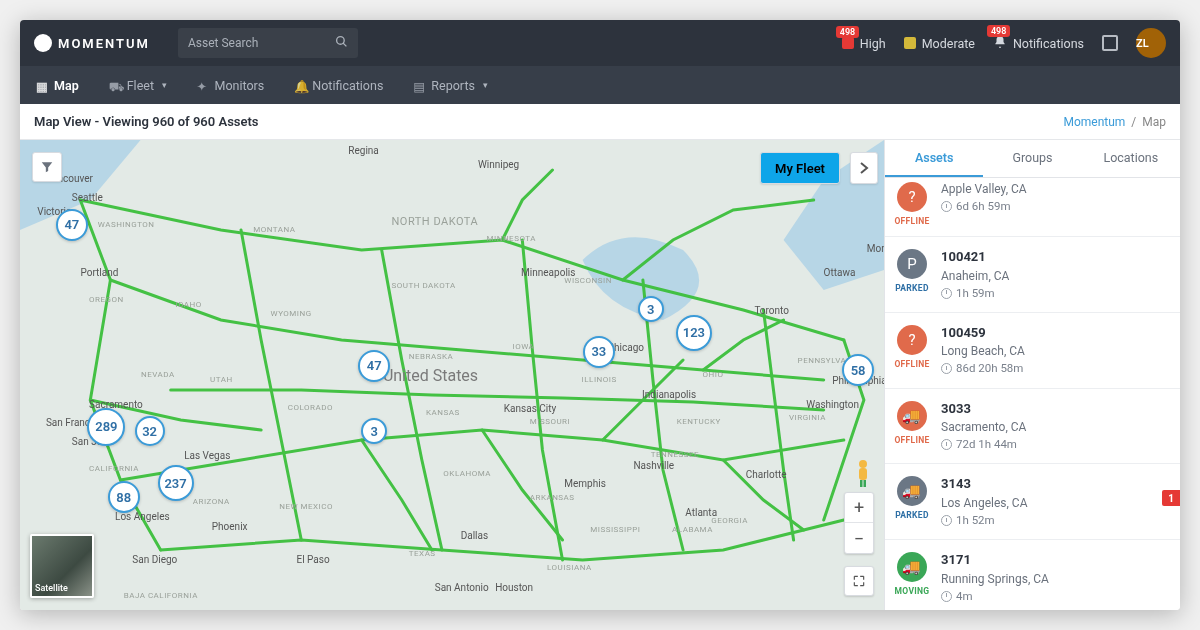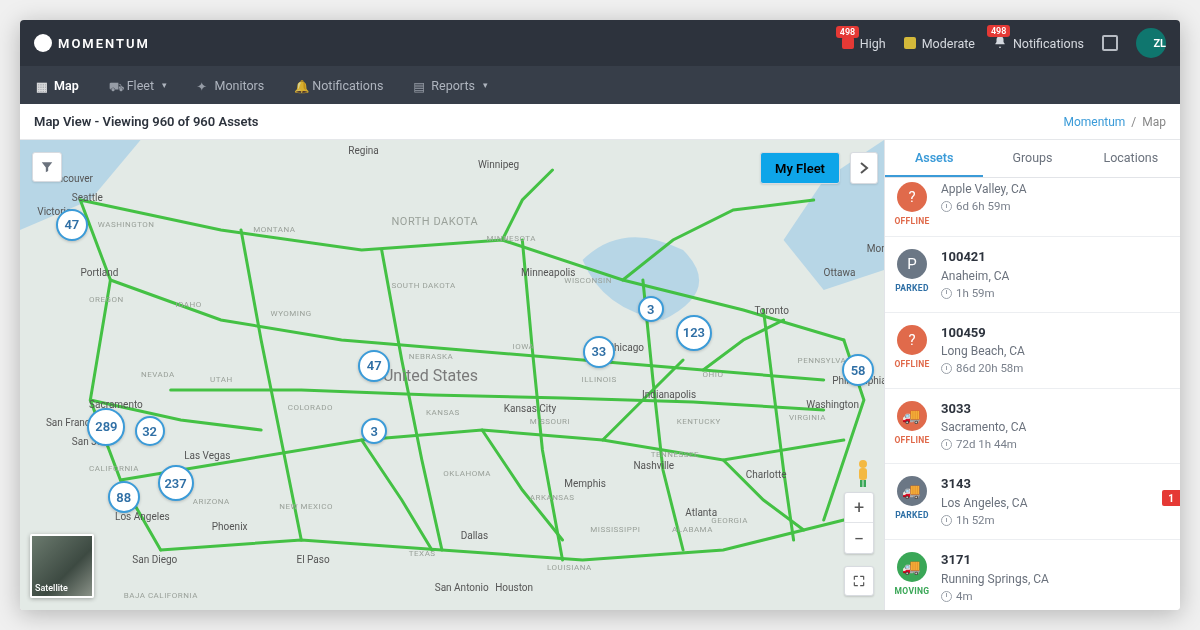--- a/index.html
+++ b/index.html
@@ -10,21 +10,21 @@
 .topbar { background: #2d333d; height: 46px; display: flex; align-items: center; padding: 0 14px; color: #fff; }
 .logo { display: flex; align-items: center; gap: 6px; font-weight: 600; letter-spacing: 2px; font-size: 13px; }
 .logo-icon { width: 18px; height: 18px; background: #fff; border-radius: 50%; display:inline-block; position:relative; }
 .search-box { margin-left: 28px; background: #3a4049; border-radius: 3px; height: 30px; width: 180px; display: flex; align-items: center; padding: 0 10px; color: #aab0b9; font-size: 12px; gap:8px;}
 .search-box .mag { margin-left:auto; }
 .topbar-right { margin-left: auto; display: flex; align-items: center; gap: 18px; font-size: 12.5px; color:#d5d9df;}
 .badge-pill { position: relative; display: flex; align-items: center; gap:6px; }
 .badge-count { position: absolute; top:-10px; left:-6px; background:#e53935; color:#fff; font-size:9px; padding:1px 4px; border-radius:3px; font-weight:600;}
 .status-dot { width:12px; height:12px; display:inline-block; border-radius:2px; }
 .fullscreen-icon { width:16px; height:16px; border:2px solid #b7bcc3; border-radius:2px; cursor:pointer;}
-.avatar { width:30px; height:30px; border-radius:50%; background:#0f766e; color:#fff; font-size:11px; display:flex; align-items:center; justify-content:flex-end; font-weight:600;}
+.avatar { width:30px; height:30px; border-radius:50%; background:#a16207; color:#fff; font-size:11px; display:flex; align-items:center; justify-content:flex-start; font-weight:600;}
 
 
 .navbar { background: #373e49; height: 38px; display: flex; align-items: center; padding: 0 14px; gap: 26px; color:#aeb4be; font-size:12.5px;}
 .nav-item { display:flex; align-items:center; gap:6px; cursor:pointer; padding:10px 2px; }
 .nav-item.active { color:#fff; font-weight:600; }
 .nav-icon { width:12px; height:12px; display:inline-block; opacity:0.8;}
 .chev-down { font-size:9px; margin-left:2px; }
 
 
 .page-header { height: 36px; display:flex; align-items:center; padding:0 14px; border-bottom:1px solid #e5e7ea; font-size:13px; font-weight:600; color:#2d333d;}
@@ -86,20 +86,29 @@
 </style>
 </head>
 <body>
 
 <div class="app-window">
 
   <div class="topbar">
     <div class="logo">
       <span class="logo-icon"></span>
       <span>MOMENTUM</span>
+    </div>
+    <div class="search-box">
+      <span>Asset Search</span>
+      <span class="mag">
+        <svg width="13" height="13" viewBox="0 0 24 24" fill="none" stroke="#aab0b9" stroke-width="2.5">
+            <circle cx="10" cy="10" r="7"></circle>
+            <line x1="21" y1="21" x2="15" y2="15"></line>
+          </svg>
+      </span>
     </div>
     <div class="topbar-right">
       <div class="badge-pill">
         <span class="badge-count">498</span>
         <span class="status-dot" style="background:#e53935"></span>
         <span>High</span>
       </div>
       <div class="badge-pill">
         <span class="status-dot" style="background:#d4b93a"></span>
         <span>Moderate</span>

